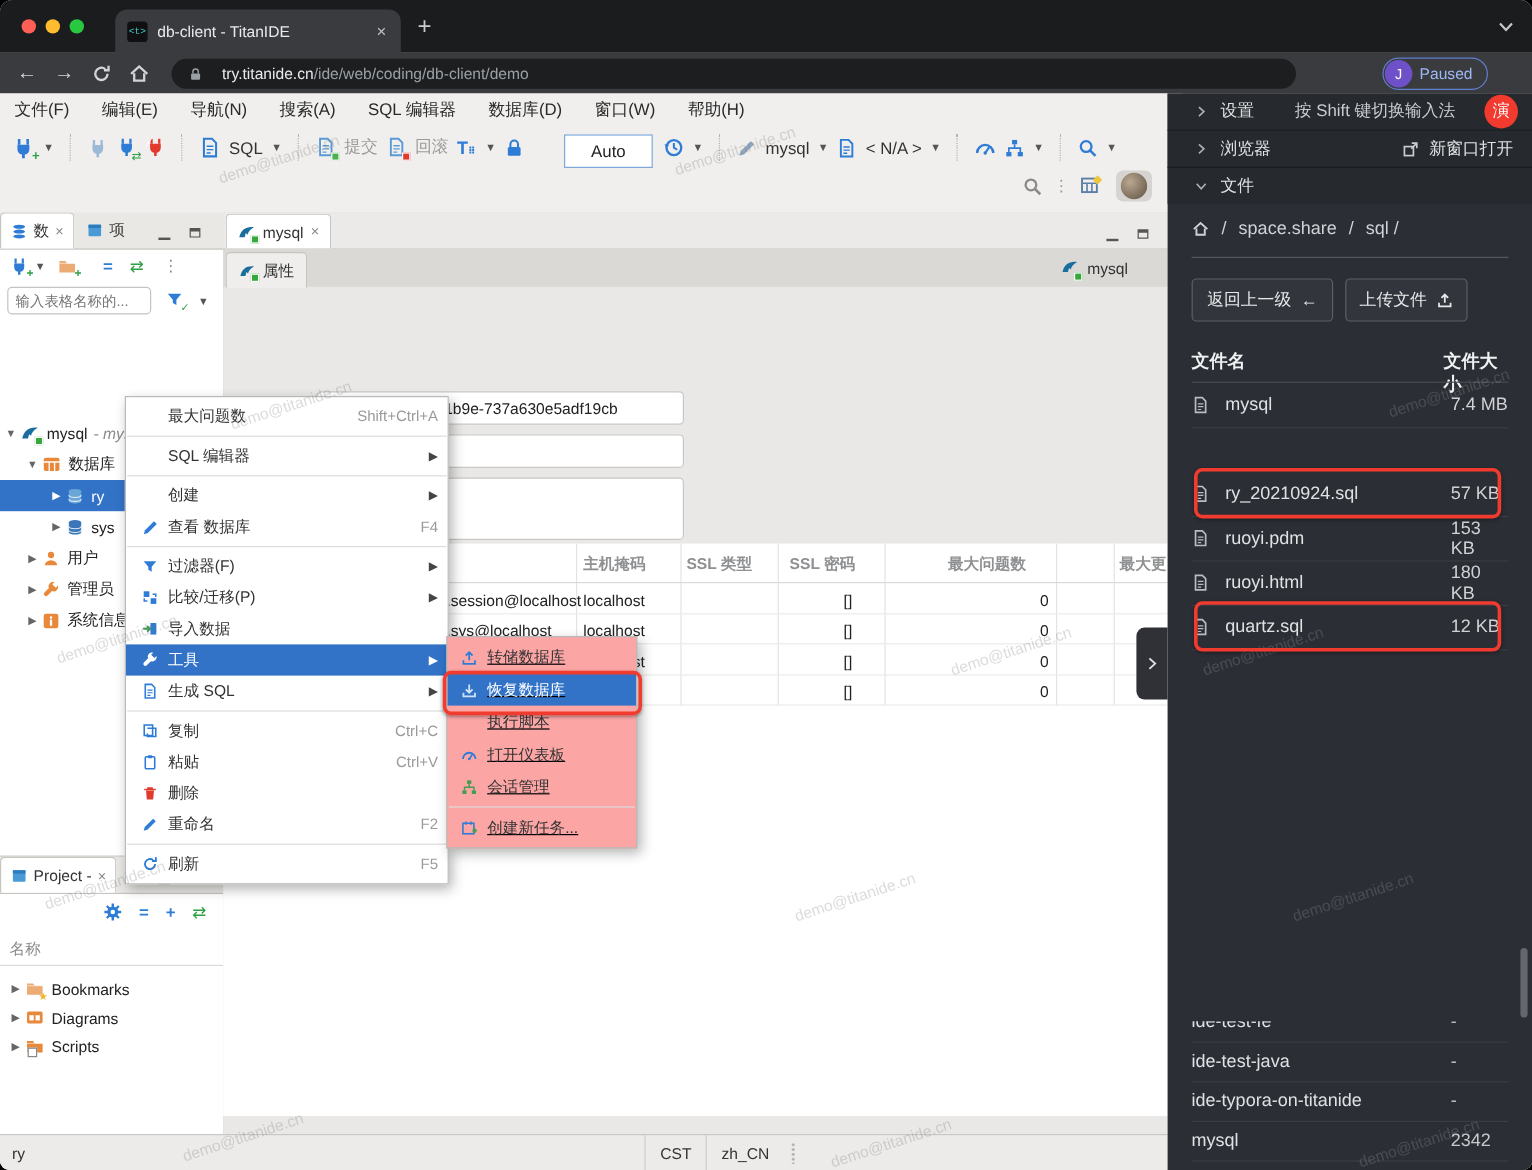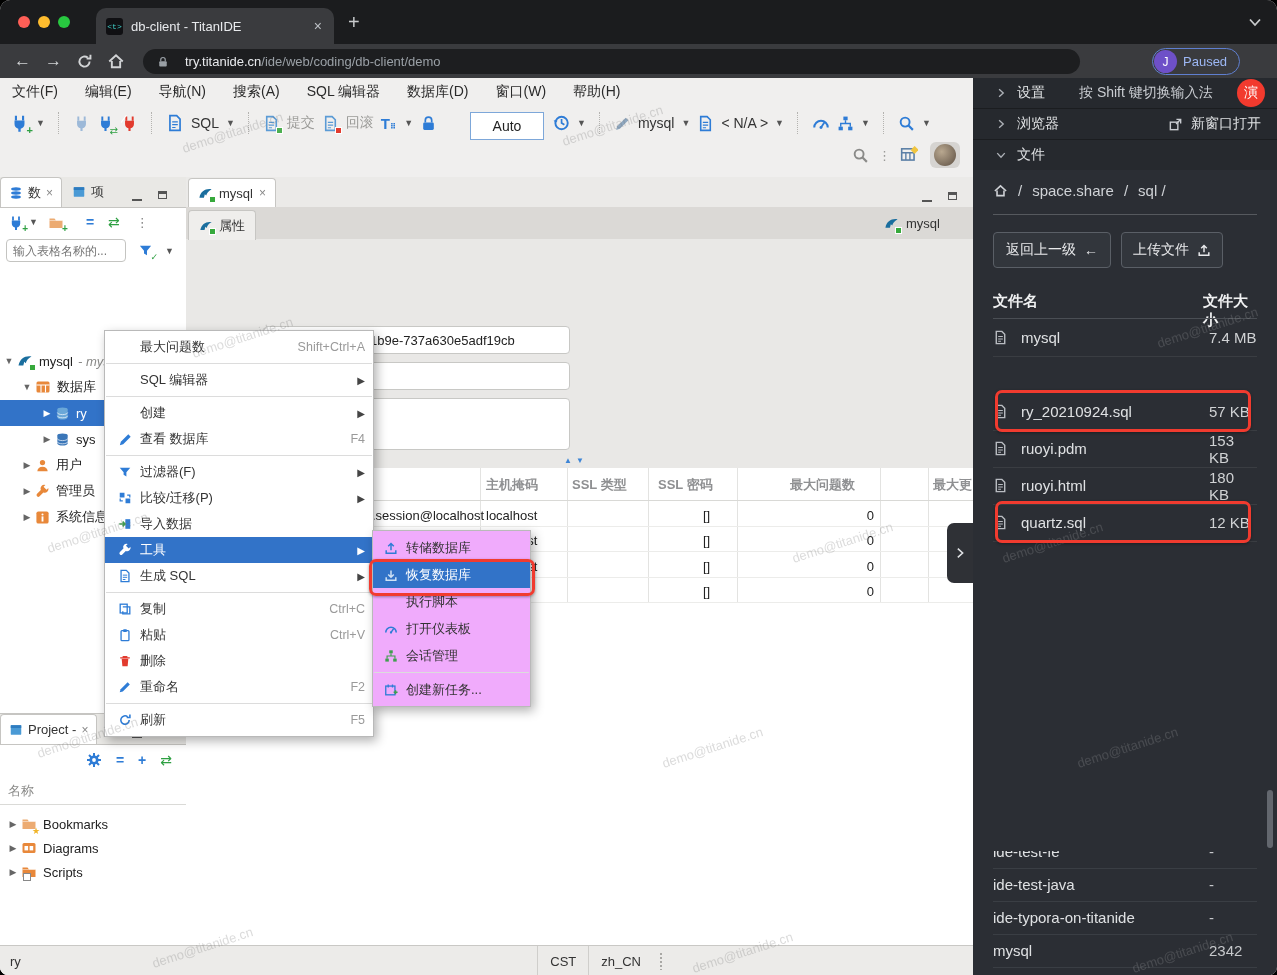--- a/index.html
+++ b/index.html
@@ -55,40 +55,40 @@
   #project{position:absolute;left:0;top:635px;width:186px;height:232px;background:#fff;border-right:1px solid #c6c5c2;border-top:1px solid #c6c5c2;}
   #proj-name{position:absolute;left:8px;top:68px;font-size:13px;color:#8a8a88;}
   
   #main{position:absolute;left:186px;top:99px;width:787px;height:768px;background:#e9e8e6;}
   #etabs{position:absolute;left:0;top:0;width:100%;height:30px;background:#ebeae8;border-bottom:1px solid #c7c6c3;}
   #etab{position:absolute;left:2px;top:1px;height:28px;background:#fff;border:1px solid #c7c6c3;border-bottom:none;border-radius:4px 4px 0 0;display:flex;align-items:center;gap:6px;padding:0 9px;font-size:13px;color:#333;}
   #propstrip{position:absolute;left:0;top:30px;width:100%;height:32px;background:#dbd9d6;}
   #propstab{position:absolute;left:2px;top:3px;height:29px;background:#efeeec;border:1px solid #c7c6c3;border-bottom:none;border-radius:4px 4px 0 0;display:flex;align-items:center;gap:6px;padding:0 10px;font-size:13px;color:#333;}
   .flabel{position:absolute;left:14px;font-size:13px;color:#3a3a3a;}
   .ffield{position:absolute;left:78px;width:306px;height:28px;background:#fff;border:1px solid #c8c8c5;border-radius:4px;font-size:13px;color:#222;line-height:28px;padding:0 9px;box-sizing:border-box;white-space:nowrap;overflow:hidden;}
-  #gridarea{position:absolute;left:0;top:291px;width:100%;height:477px;background:#fff;}
+  #gridarea{position:absolute;left:0;top:276px;width:100%;height:477px;background:#fff;}
   .gv{position:absolute;top:0;width:1px;height:135px;background:#e3e3e1;}
   .gh{position:absolute;left:0;width:787px;height:1px;background:#ececea;}
   .ghead{position:absolute;top:8px;font-size:13px;font-weight:bold;color:#8f9092;}
   .gcell{position:absolute;font-size:13px;color:#222;}
   
   #statusbar{position:absolute;left:0;top:867px;width:973px;height:30px;background:#ecebe9;border-top:1px solid #c9c8c5;display:flex;align-items:center;font-size:13px;color:#333;}
   .sbbox{height:100%;display:flex;align-items:center;padding:0 12px;border-left:1px solid #cfcecb;}
   .grip{width:4px;height:18px;background-image:radial-gradient(#a9a8a5 1px,transparent 1.2px);background-size:4px 4px;margin-left:6px;}
   
   #ctxmenu{position:absolute;left:104px;top:252px;width:268px;background:#fff;border:1px solid #b9b9b9;box-shadow:3px 4px 10px rgba(0,0,0,.3);padding:3px 0;z-index:40;}
   .mi{position:relative;height:26px;display:flex;align-items:center;font-size:13px;color:#333;padding:0 8px 0 10px;}
   .mi .mic{width:20px;display:flex;align-items:center;justify-content:center;margin-right:5px;}
   .mi .mil{flex:1;white-space:nowrap;}
   .mi .mis{color:#9a9a9a;font-size:12.5px;}
   .mi .mia{color:#444;font-size:10px;}
   .mi.hl{background:#3273c8;color:#fff;}
   .mi.hl .mia{color:#fff;}
   .msep{height:1px;background:#dcdcdc;margin:3px 1px;}
-  #submenu{position:absolute;left:372px;top:452px;width:157px;background:#f0abfc;border:1px solid #b9b9b9;box-shadow:3px 4px 10px rgba(0,0,0,.3);padding:3px 0;z-index:41;}
+  #submenu{position:absolute;left:372px;top:452px;width:157px;background:#fca5a5;border:1px solid #b9b9b9;box-shadow:3px 4px 10px rgba(0,0,0,.3);padding:3px 0;z-index:41;text-decoration:underline;}
   #submenu .mi{height:27px;padding-left:8px;}
   .redbox{position:absolute;border:3px solid #f13b2f;border-radius:7px;box-shadow:0 1px 3px rgba(0,0,0,.35);pointer-events:none;z-index:60;}
   #handle{position:absolute;left:947px;top:445px;width:26px;height:60px;background:#2f3136;border-radius:7px 0 0 7px;color:#dfe1e4;display:flex;align-items:center;justify-content:center;z-index:30;}
   
   #rpanel{position:absolute;left:973px;top:78px;width:304px;height:897px;background:#2b2e34;color:#dfe1e3;font-size:14px;}
   .rhead{position:absolute;left:0;width:304px;background:#26292e;border-bottom:1px solid #1b1d20;display:flex;align-items:center;box-sizing:border-box;}
   .rchev{color:#aeb2b8;font-size:11px;margin:0 10px 0 22px;}
   .rbadge{width:28px;height:28px;border-radius:50%;background:#f23a2e;color:#fff;font-size:14px;display:flex;align-items:center;justify-content:center;}
   #crumb{position:absolute;left:20px;top:104px;display:flex;align-items:center;gap:10px;color:#cfd2d6;font-size:15px;}
   #crumbline{position:absolute;left:20px;top:136px;width:264px;border-bottom:1px solid #56595e;}

